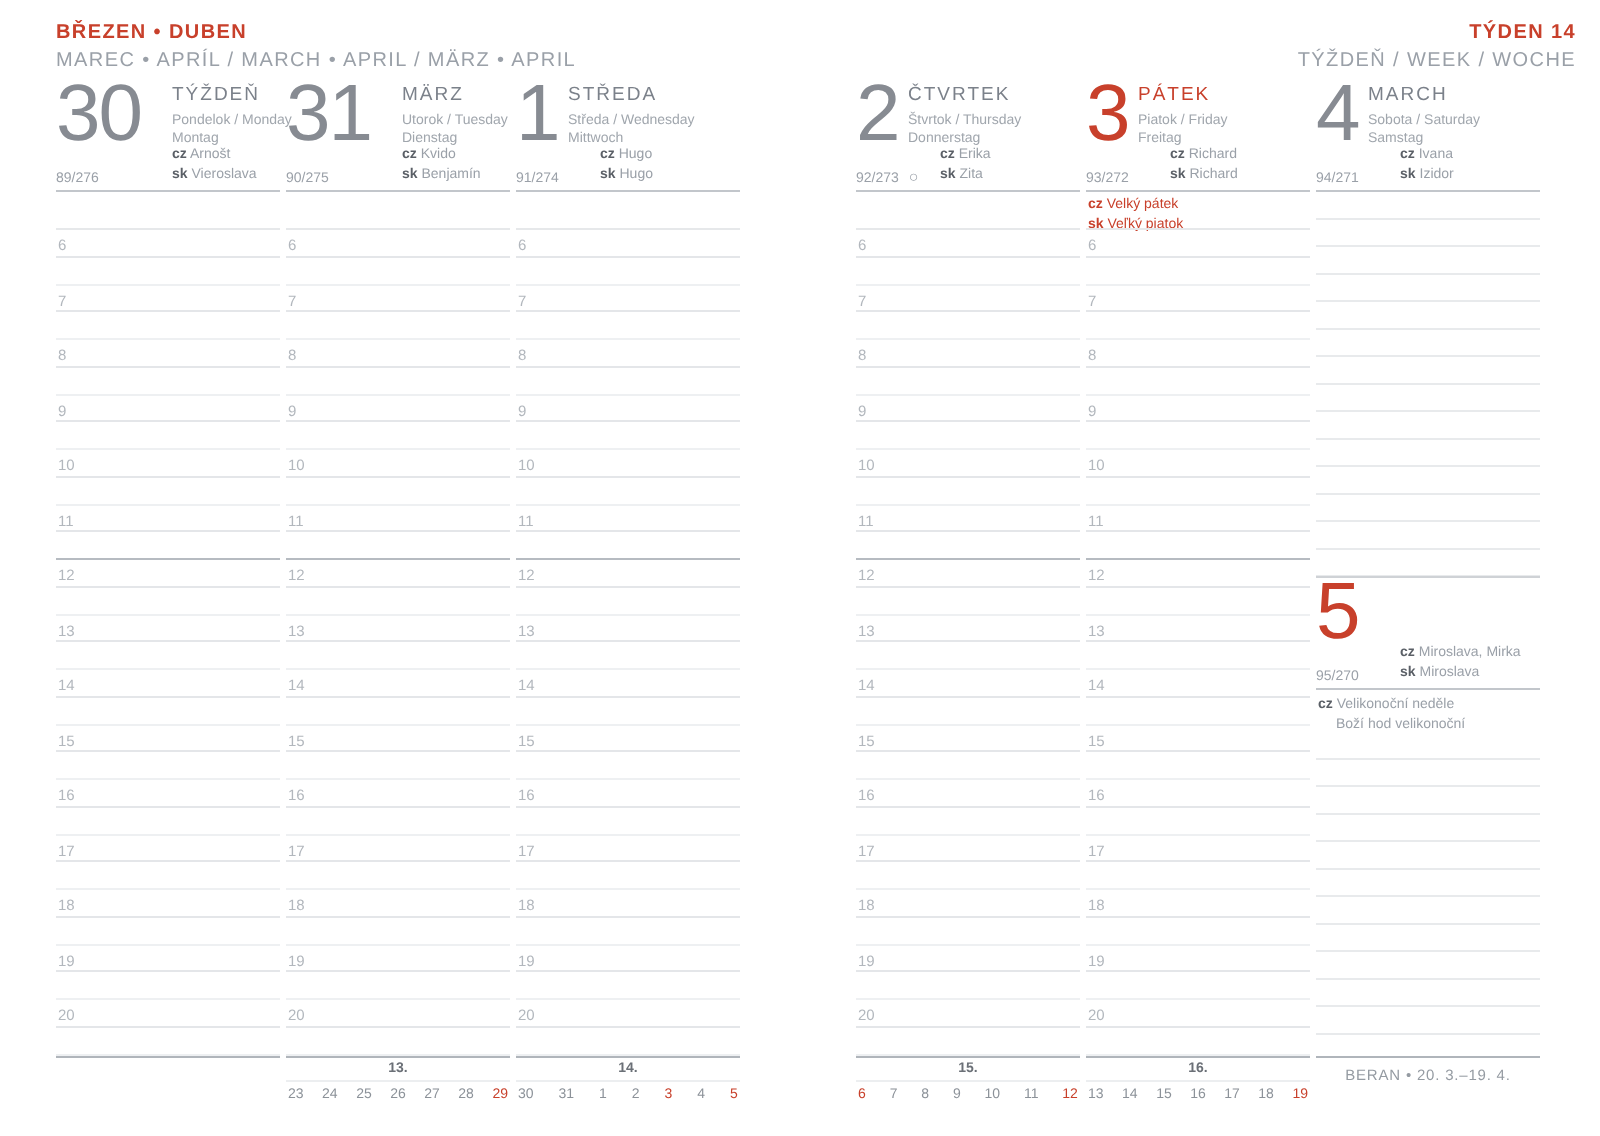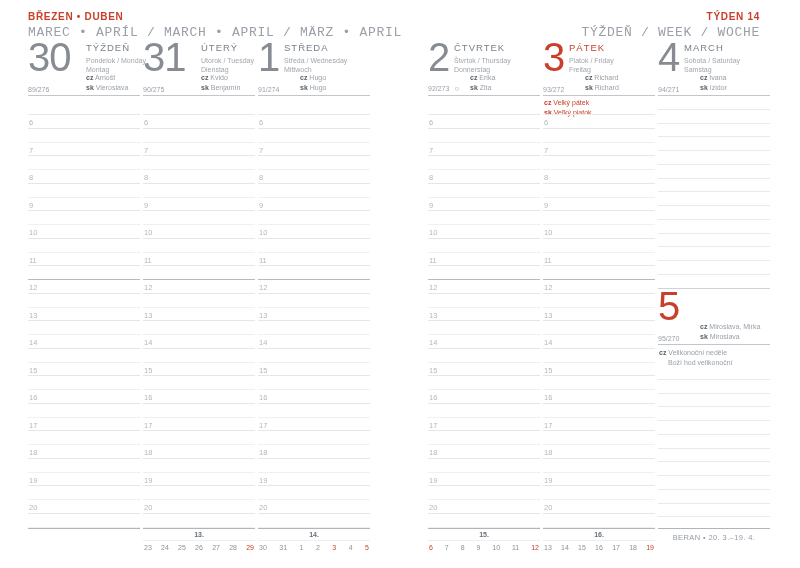--- a/index.html
+++ b/index.html
@@ -1,23 +1,23 @@
 <!DOCTYPE html>
 <html><head>
 <meta charset="utf-8">
 <style>
   html,body{margin:0;padding:0;background:#fff;}
   .spread{position:relative;width:800px;height:568px;background:#ffffff;overflow:hidden;
           font-family:"Liberation Sans","DejaVu Sans",sans-serif;-webkit-font-smoothing:antialiased;}
 
   
   .hdr-left{position:absolute;left:28px;top:11px;}
-  .hdr-right{position:absolute;right:40px;top:11px;text-align:right;}
+  .hdr-right{position:absolute;right:12px;top:11px;text-align:right;}
   .hdr-title{font-size:10px;font-weight:bold;color:#c8402b;letter-spacing:.7px;}
-  .hdr-sub{font-size:13px;color:#9aa0a8;letter-spacing:.7px;margin-top:3px;font-family:Liberation Mono, monospace;}
+  .hdr-sub{font-size:10px;color:#9aa0a8;letter-spacing:.7px;margin-top:3px;}
 
   
   .col{position:absolute;top:40px;width:112px;}
   .c1{left:28px;}  .c2{left:143px;} .c3{left:258px;}
   .c4{left:428px;} .c5{left:543px;} .c6{left:658px;}
 
   .day-header{position:relative;height:55px;border-bottom:1px solid #c2c6cb;}
   .big-num{position:absolute;left:0;top:-3px;font-size:40px;line-height:1;color:#878b92;letter-spacing:-1px;}
   .names{position:absolute;top:2px;left:58px;right:0;}
   .narrow .names{left:26px;}
@@ -150,21 +150,21 @@
         <div class="hr">
           <span class="hnum">20</span>
         </div>
       </div>
   </div>
 
   <div class="col c2">
     <div class="day-header">
       <div class="big-num">31</div>
       <div class="names">
-        <div class="day-name">ÚTERÝ</div>
+        <div class="day-name">MÄRZ</div>
         <div class="trans">Utorok / Tuesday</div>
         <div class="trans">Dienstag</div>
       </div>
       <div class="doy">90/275</div>
       <div class="namedays">
         <div><b>cz</b> <span>Kvido</span></div>
         <div><b>sk</b> <span>Benjamín</span></div>
       </div>
     </div>
     <div class="holiday-zone"></div>

